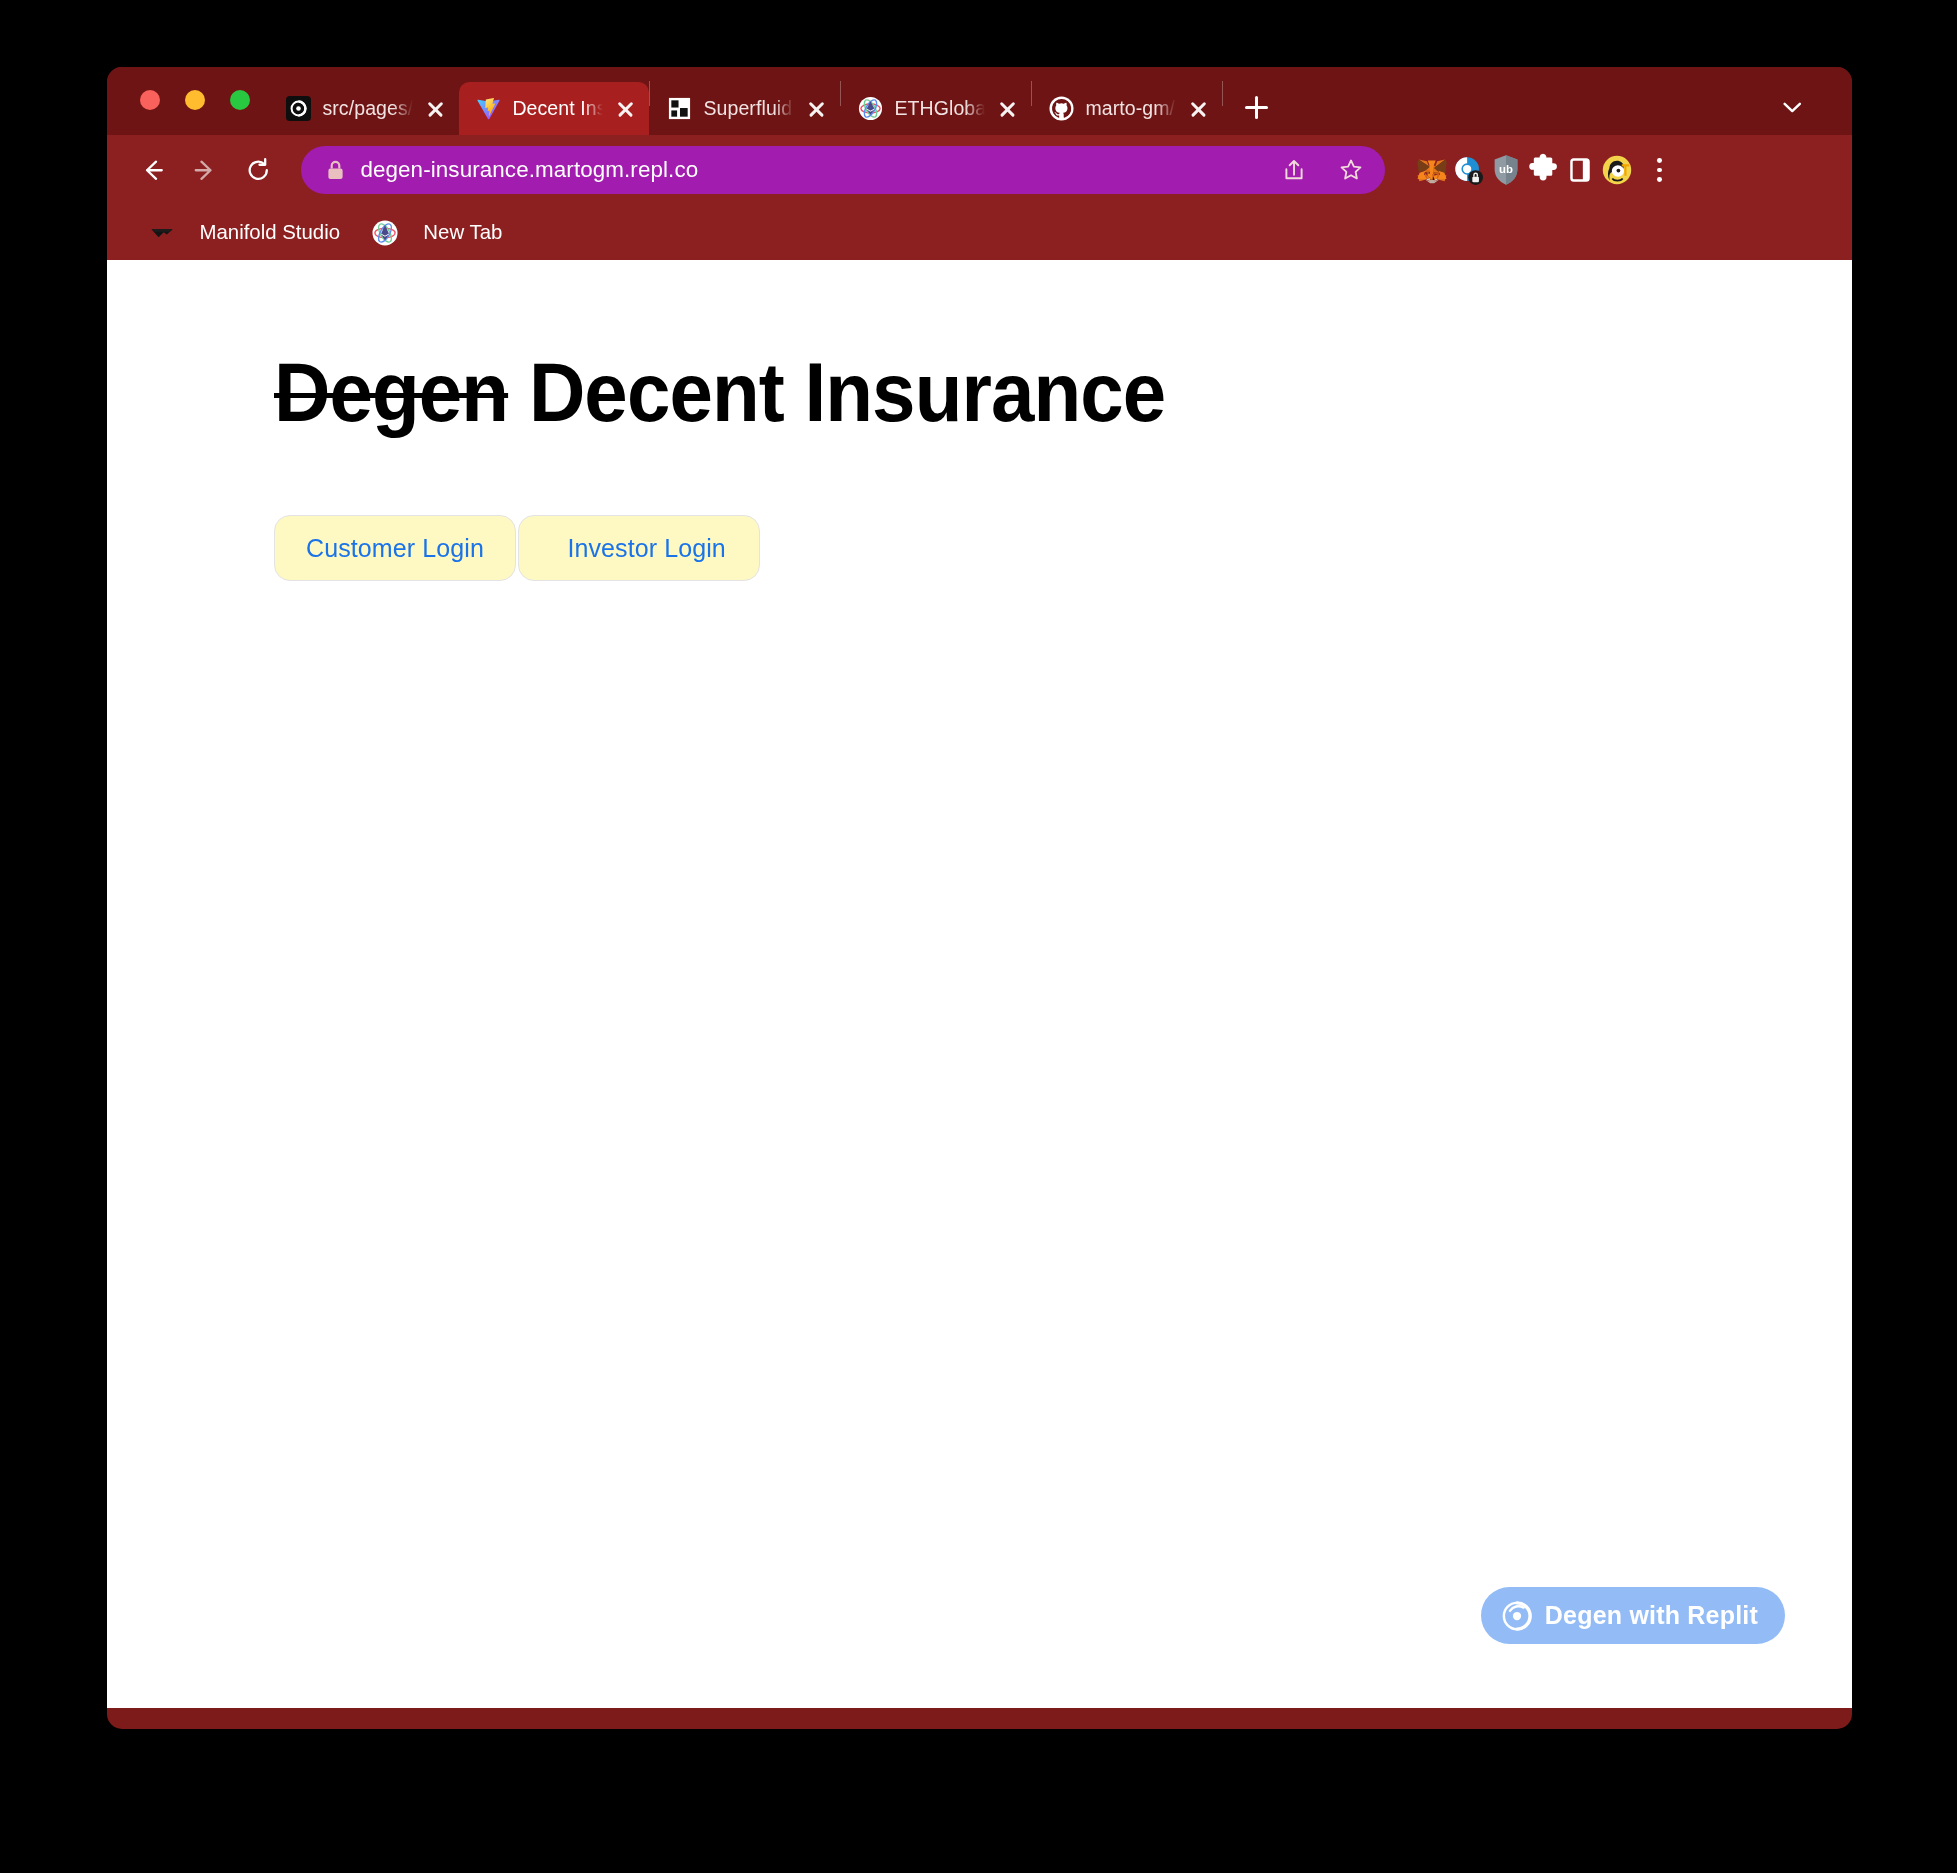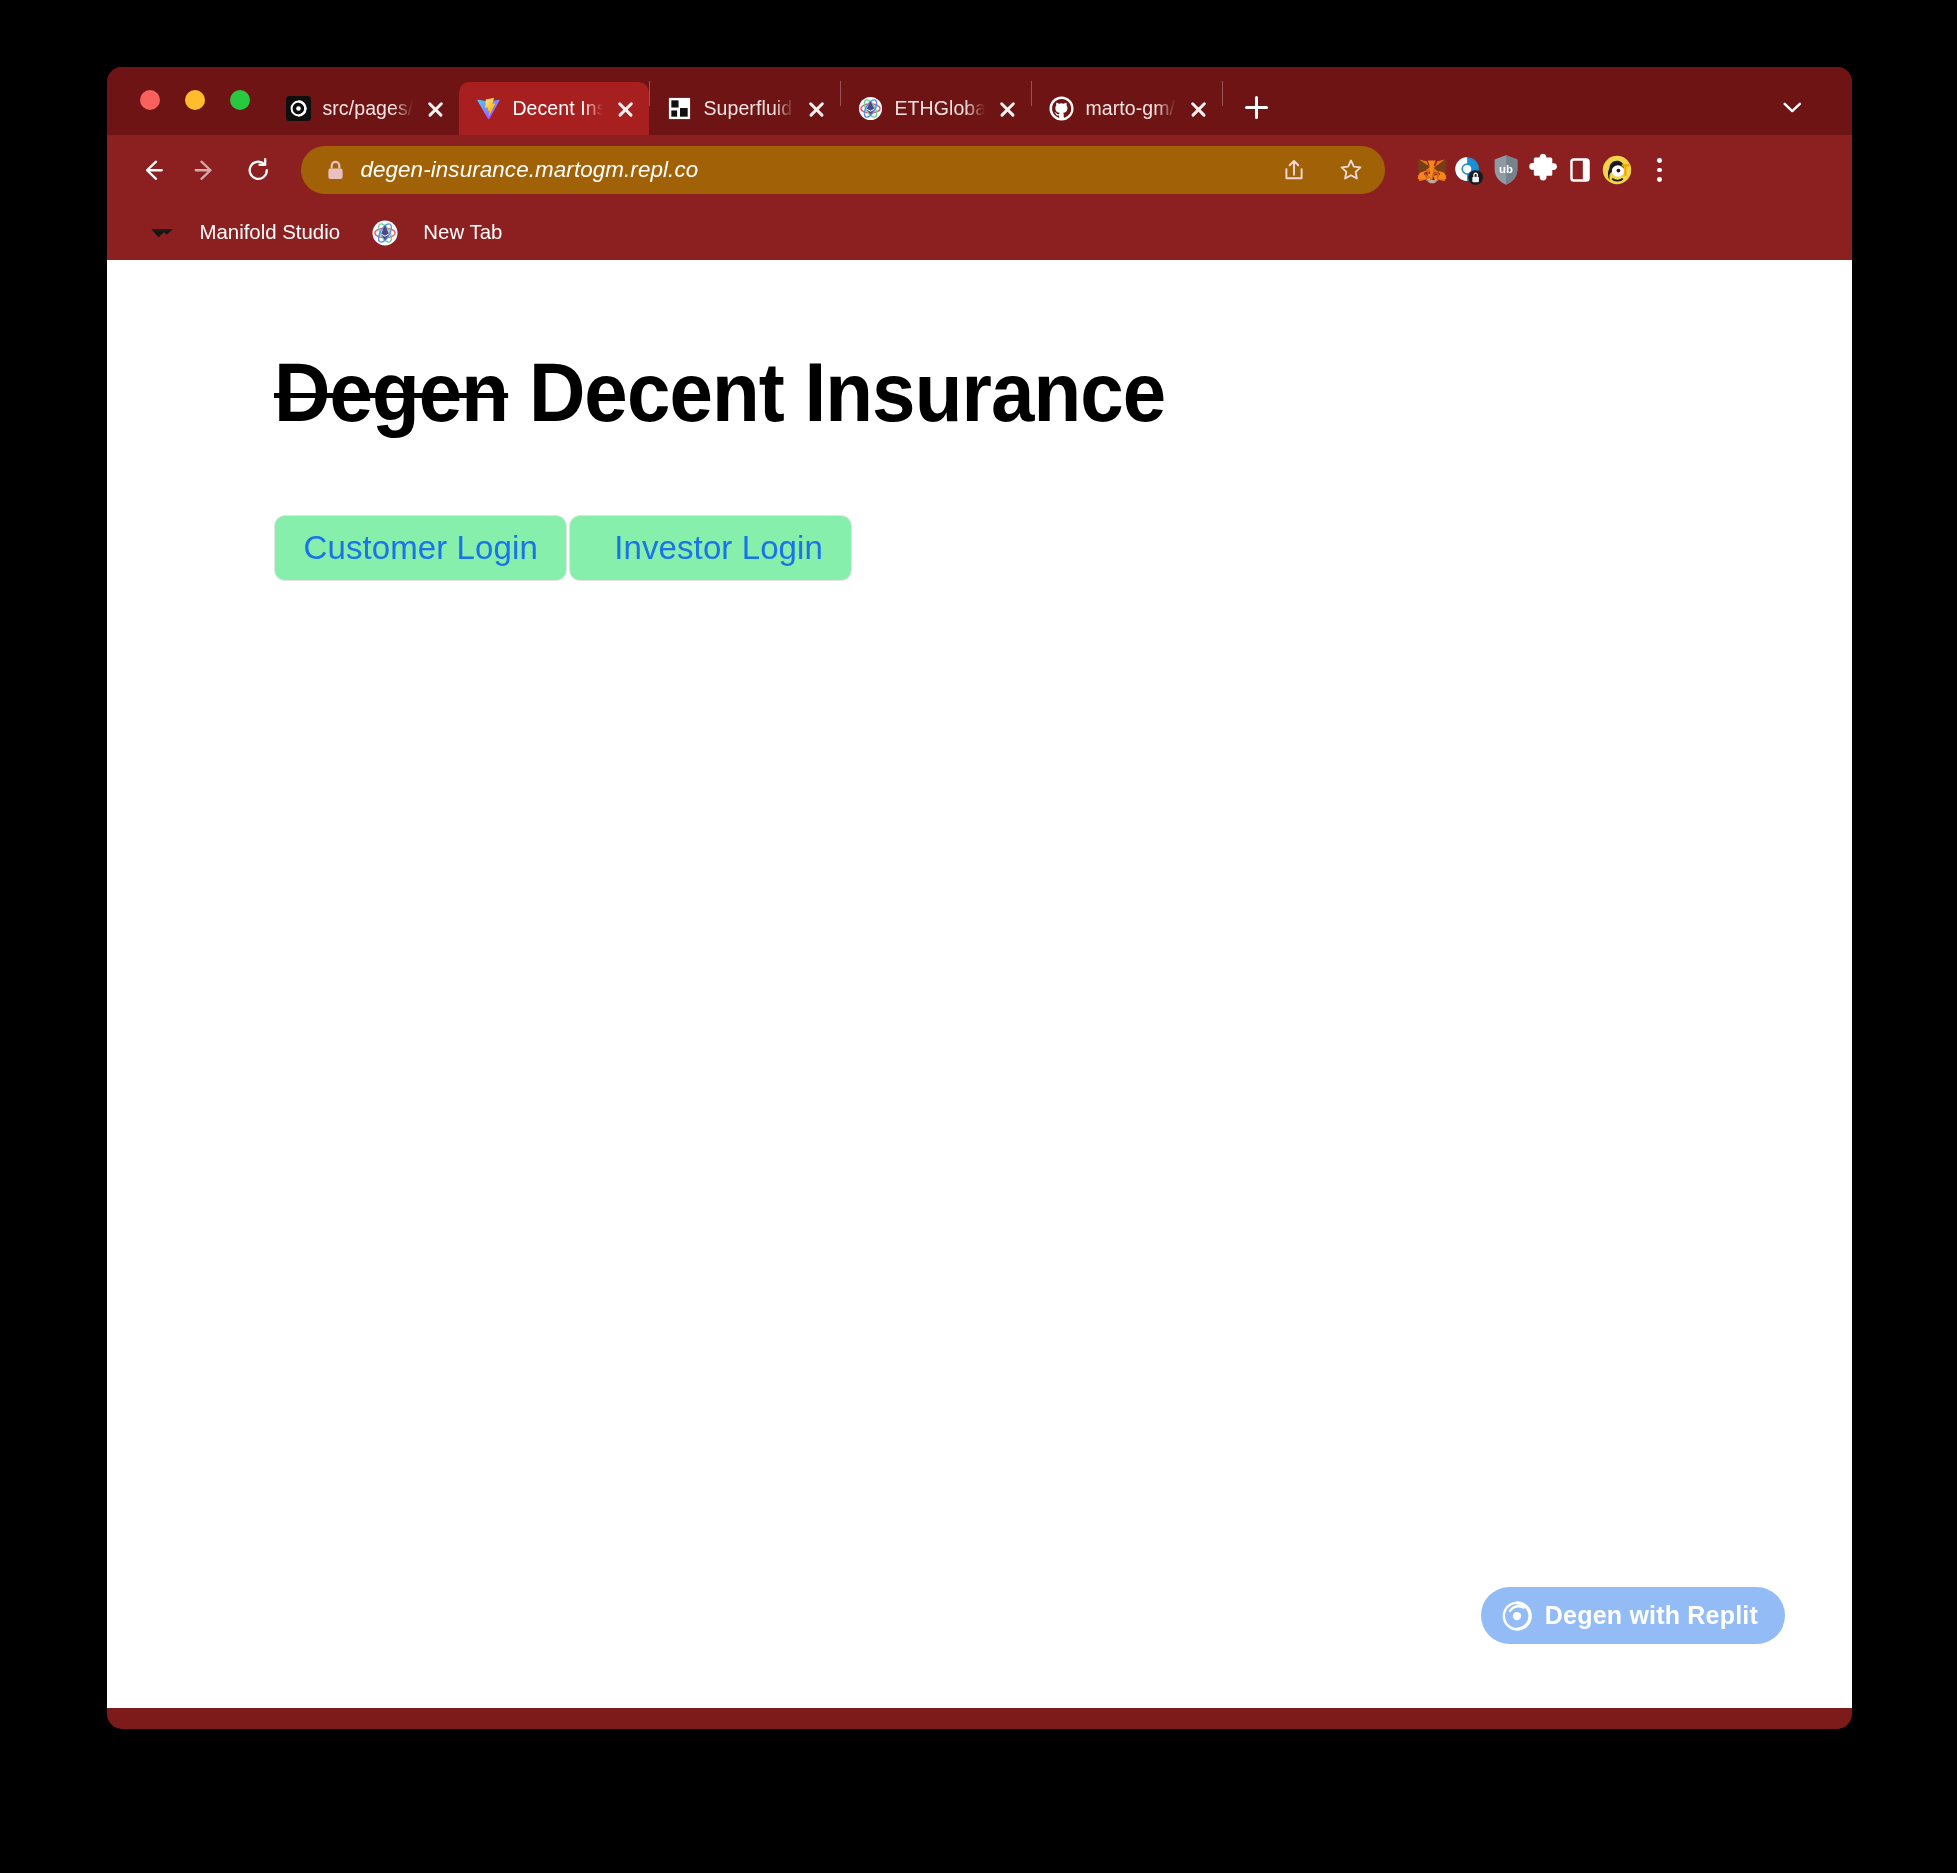--- a/index.html
+++ b/index.html
@@ -132,28 +132,27 @@
     display:flex; align-items:center; justify-content:center;
     border-radius:50%;
   }
   .navbtn svg{ width:28.5px; height:28.5px; }
   .navbtn.fwd svg{ opacity:.62; }
 
   .urlbar{
     flex:1 1 auto;
     height:48px;
     margin:0 11.4px 0 15px;
-    background:#a16207;
+    background:#a21caf;
     border-radius:24px;
     display:flex;
     align-items:center;
     padding:0 13.3px 0 25px;
     gap:15px;
     max-width:1084px;
-    font-style:italic;
   }
   .lockicon{ width:19px; height:23px; flex:0 0 19px; }
   .urltext{
     flex:1 1 auto;
     color:#ffffff;
     font-size:22.4px;
     white-space:nowrap;
     overflow:hidden;
     letter-spacing:0.1px;
   }
@@ -221,26 +220,26 @@
   .page-h1 s{ text-decoration:line-through; text-decoration-thickness:4.8px; }
 
   .btn-row{
     position:absolute;
     left:167px; top:255px;
     display:flex;
   }
   .lnkbtn{
     min-width:242px;
     height:66px;
-    background:#86efac;
+    background:#fef9c3;
     border:1.5px solid #e3e3e3;
-    border-radius:11px;
+    border-radius:16px;
     display:flex; align-items:center; justify-content:center;
     color:#1a73e8;
-    font-size:33px;
+    font-size:25px;
     padding:0 28.5px;
     letter-spacing:0.1px;
   }
   .lnkbtn + .lnkbtn{ margin-left:1.9px;padding-left:44px; }
 
   .replit-badge{
     position:absolute;
     right:67px; bottom:64px;
     height:57px;
     background:#93bcf6;

